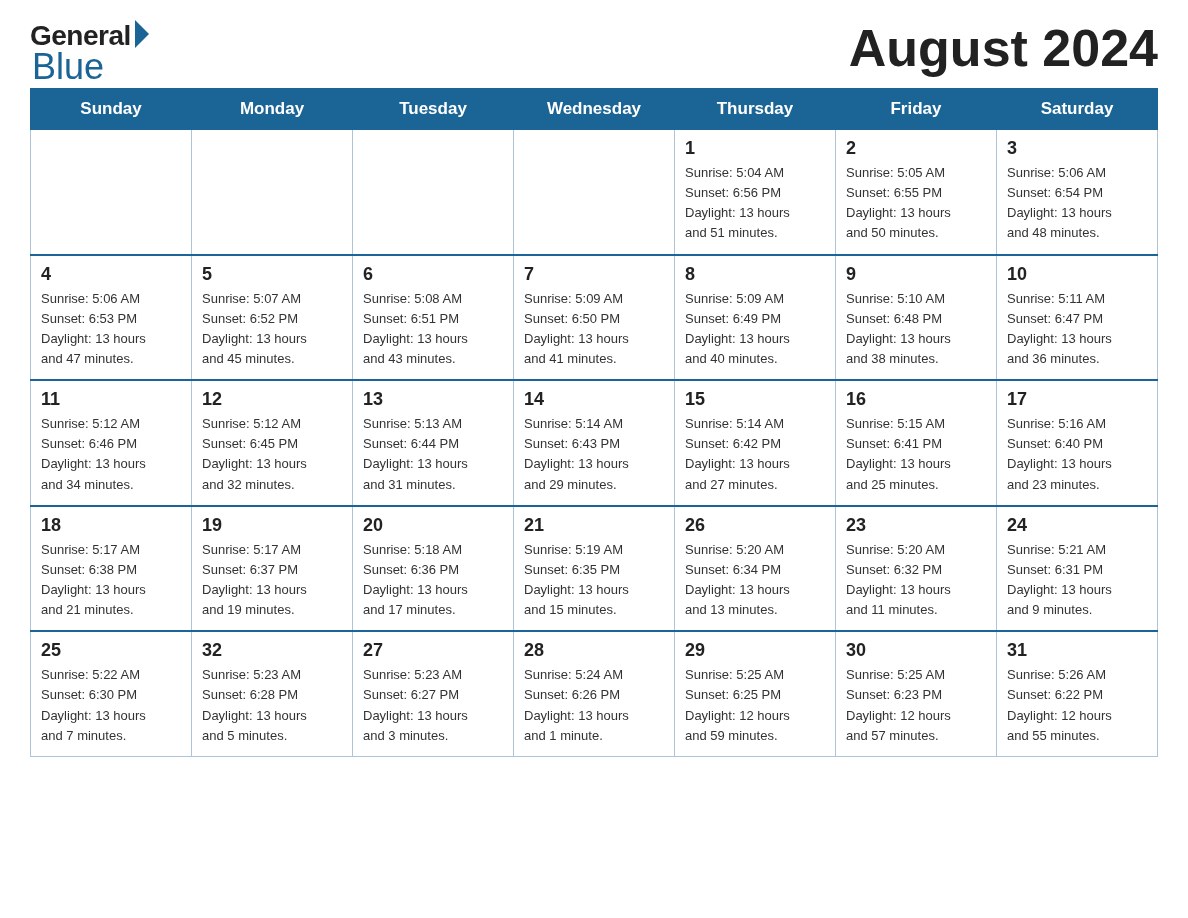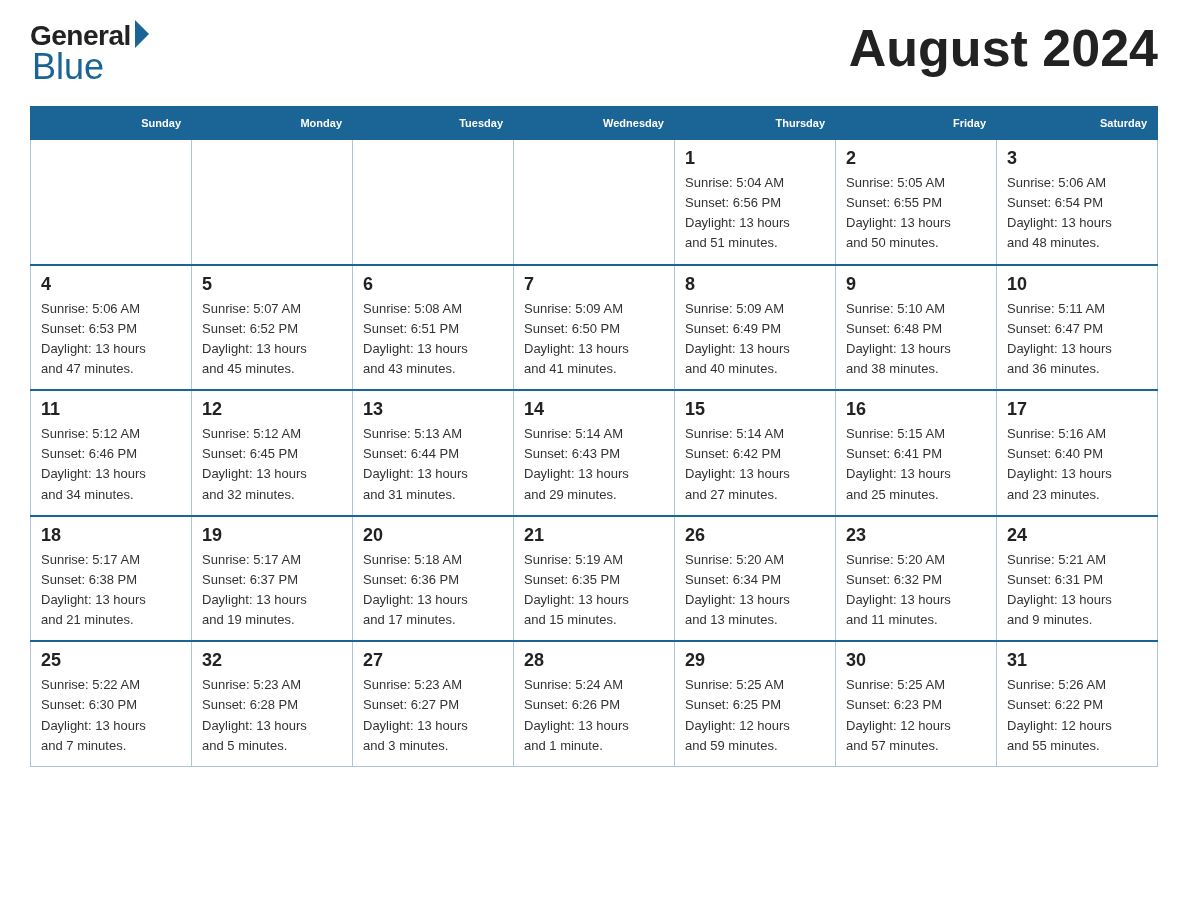--- a/index.html
+++ b/index.html
@@ -8,21 +8,20 @@
       background: #fff;
       color: #222;
       width: 1188px;
       min-height: 918px;
       padding: 20px 30px 30px 30px;
     }
     .header {
       display: flex;
       justify-content: space-between;
       align-items: flex-start;
-      margin-bottom: 18px;
     }
     .logo {
       display: flex;
       flex-direction: column;
       align-items: flex-start;
     }
     .logo-top {
       display: flex;
       align-items: center;
     }
@@ -64,24 +63,24 @@
       margin-top: 4px;
     }
     .calendar-table {
       width: 100%;
       border-collapse: collapse;
       table-layout: fixed;
     }
     .calendar-table th {
       background-color: #1a6496;
       color: #fff;
-      font-size: 11px;
+      font-size: 17px;
       font-weight: bold;
       padding: 10px 10px;
-      text-align: right;
+      text-align: center;
       border: 1px solid #1a6496;
     }
     .calendar-table td {
       vertical-align: top;
       border: 1px solid #b0c4d8;
       padding: 8px 10px 10px 10px;
       font-size: 13px;
       color: #333;
       min-height: 110px;
       height: 110px;

